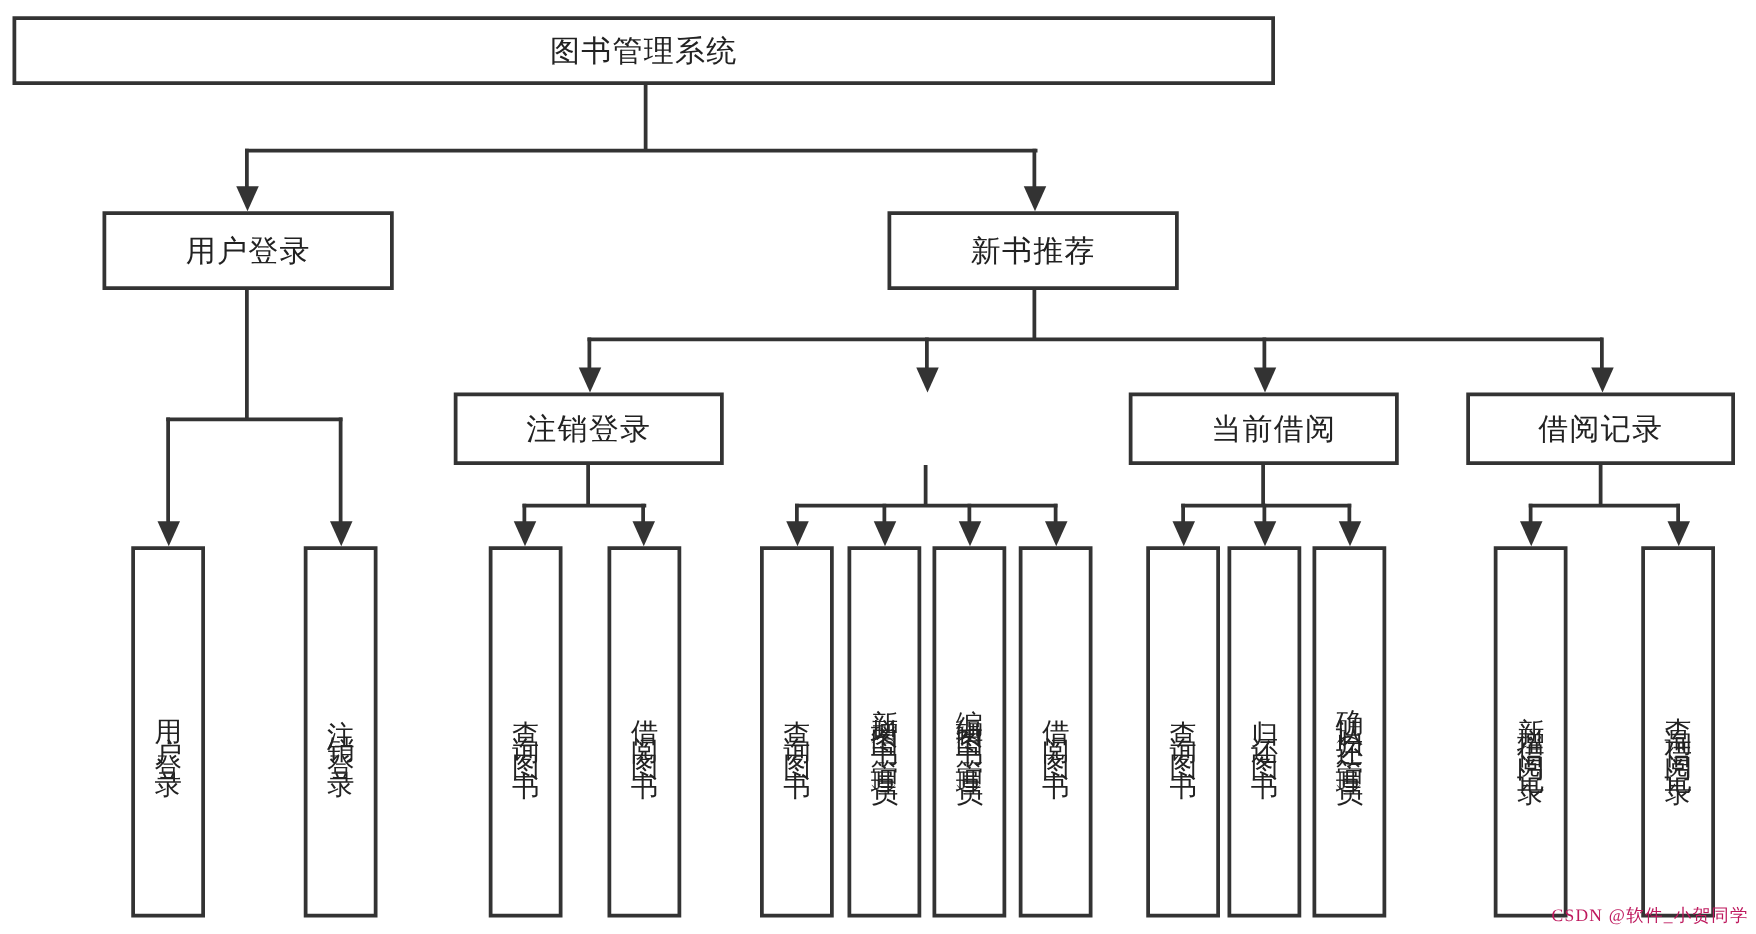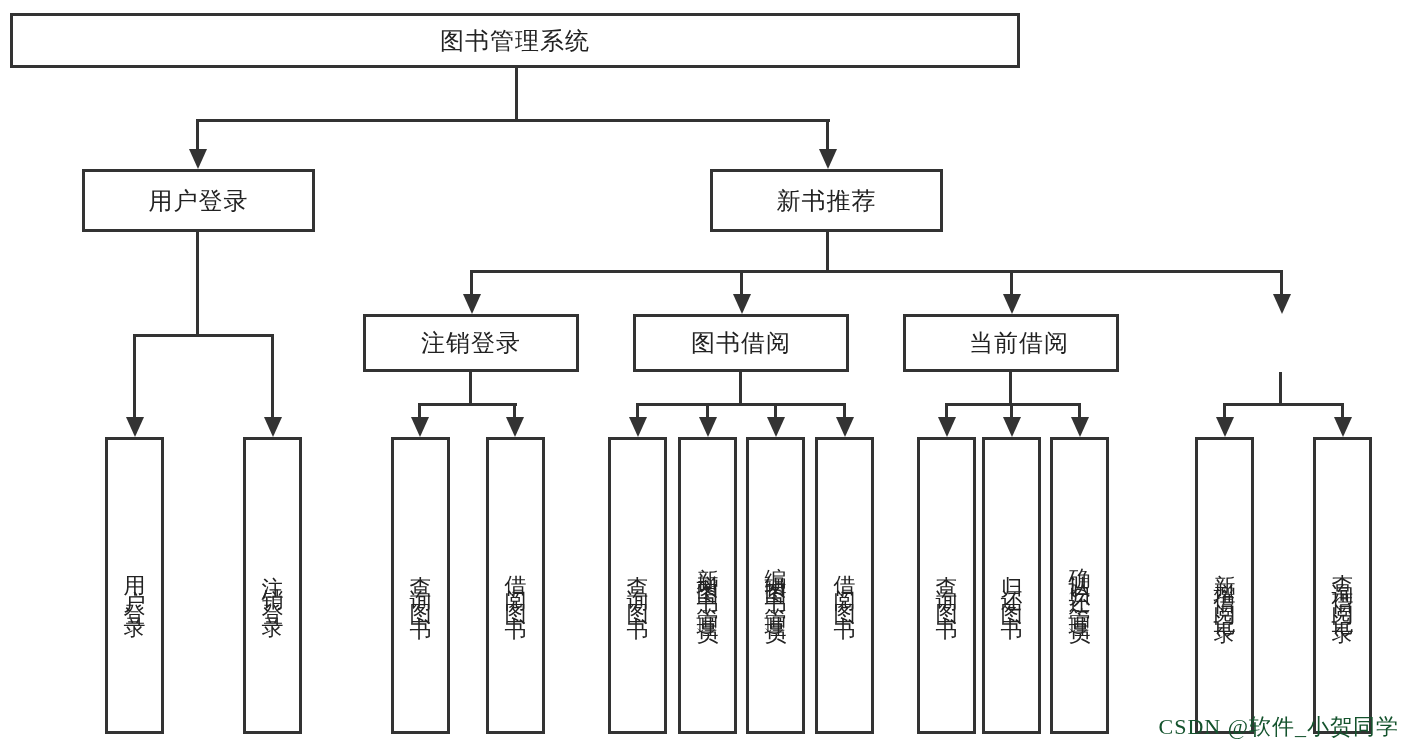--- a/index.html
+++ b/index.html
@@ -22,21 +22,21 @@
   .ls-m{letter-spacing:10px;}
   .ls-s{letter-spacing:8px;}
   .vline{position:absolute;width:3px;background:#333333;}
   .hline{position:absolute;height:3px;background:#333333;}
   .arrow{
     position:absolute;width:0;height:0;
     border-left:9px solid transparent;border-right:9px solid transparent;
     border-top:20px solid #333333;
   }
   .watermark{
-    position:absolute;right:6px;bottom:5px;font-size:22px;color:#14532d;
+    position:absolute;right:6px;bottom:5px;font-size:14px;color:#be185d;
     letter-spacing:1px;z-index:5;
   }
 </style>
 </head>
 <body>
 
 <div id="canvas">
 
   <div class="box hlabel" style="left:10px;top:13px;width:1010px;height:55px;">
     <span>图书管理系统</span>
@@ -70,25 +70,25 @@
   <div class="vline" style="left:740px;top:270px;height:26px;"></div>
   <div class="arrow" style="left:733px;top:294px;"></div>
   <div class="vline" style="left:1010px;top:270px;height:26px;"></div>
   <div class="arrow" style="left:1003px;top:294px;"></div>
   <div class="vline" style="left:1280px;top:270px;height:26px;"></div>
   <div class="arrow" style="left:1273px;top:294px;"></div>
 
   <div class="box hlabel" style="left:363px;top:314px;width:216px;height:58px;">
     <span>注销登录</span>
   </div>
-  <div class="box hlabel" style="left:633px;top:314px;width:216px;height:58px;">
-    <span>图书借阅</span>
-  </div>
   <div class="box hlabel" style="left:903px;top:314px;width:216px;height:58px;padding-left:16px;">
     <span>当前借阅</span>
+  </div>
+  <div class="box hlabel" style="left:1173px;top:314px;width:215px;height:58px;">
+    <span>借阅记录</span>
   </div>
 
   <div class="vline" style="left:469px;top:372px;height:33px;"></div>
   <div class="hline" style="left:418px;top:403px;width:99px;"></div>
   <div class="vline" style="left:418px;top:403px;height:16px;"></div>
   <div class="arrow" style="left:411px;top:417px;"></div>
   <div class="vline" style="left:513px;top:403px;height:16px;"></div>
   <div class="arrow" style="left:506px;top:417px;"></div>
 
   <div class="vline" style="left:739px;top:372px;height:33px;"></div>

